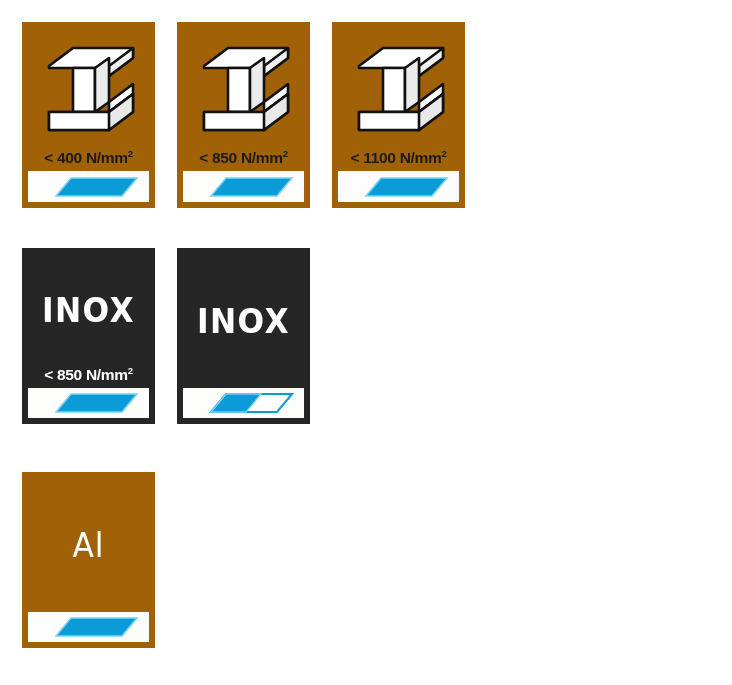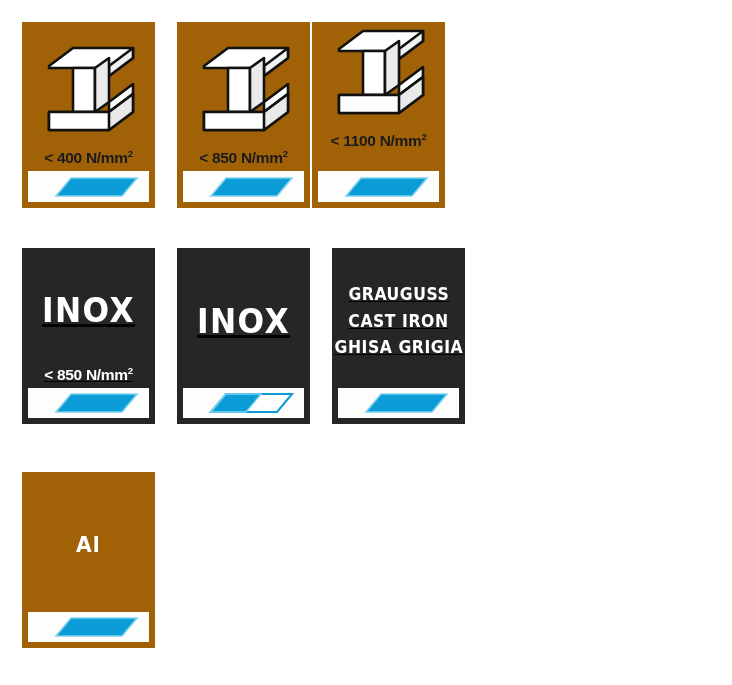--- a/index.html
+++ b/index.html
@@ -30,25 +30,25 @@
     flex-direction: column;
     align-items: stretch;
   }
 
   .card.gray  { background: #a16207; padding: 6px 6px 6px 6px; justify-content: flex-end; }
   .card.dark  { background: #262626; padding: 6px 6px 6px 6px; }
 
   
   .r1 { left: 22px; top: 22px; width: 133px; height: 186px; }
   .r1.c2 { left: 177px; }
-  .r1.c3 { left: 312px; gap: 17px; }
+  .r1.c3 { left: 332px; }
   .r1.c4 { left: 487px; }
 
   
-  .r2 { left: 22px; top: 248px; width: 133px; height: 176px; text-decoration: underline; }
+  .r2 { left: 22px; top: 248px; width: 133px; height: 176px; }
   .r2.c2 { left: 177px; }
   .r2.c3 { left: 332px; }
 
   
   .r3 { left: 22px; top: 472px; width: 133px; height: 176px; }
 
   
   .icon-area {
     flex: 1 1 auto;
     display: flex;
@@ -106,22 +106,22 @@
     transform: scaleX(0.92);
     transform-origin: center;
   }
 
   .al-mark {
     flex: 1 1 auto;
     display: flex;
     align-items: center;
     justify-content: center;
     color: #ffffff;
-    font-size: 22px;
-    font-weight: bold;
+    font-size: 34px;
+    font-weight: normal;
     letter-spacing: 1px;
     line-height: 1;
   }
 
   
   .strip {
     flex: 0 0 auto;
     height: 31px;
     background: #fdfdfc;
     display: flex;
@@ -220,32 +220,20 @@
       <span class="big squarefont">INOX</span>
     </div>
     <div class="strip">
       <svg class="swatch-svg" width="101" height="22" viewBox="0 0 101 22" aria-hidden="true">
         <polygon points="18,20 33,2 99,2 84,20" fill="#ffffff" stroke="#0b9cd8" stroke-width="2"></polygon>
         <polygon points="18,20 33,2 68,2 53,20" fill="#0b9cd8" stroke="#7fd2f0" stroke-width="1.4"></polygon>
       </svg>
     </div>
   </div>
 
-  <div class="card dark r2 c3">
-    <div class="wordmark">
-      <span class="sq squarefont">GRAUGUSS</span>
-      <span class="sq squarefont">CAST IRON</span>
-      <span class="sq squarefont">GHISA GRIGIA</span>
-    </div>
-    <div class="strip">
-      <svg class="swatch-svg" width="101" height="22" viewBox="0 0 101 22" aria-hidden="true">
-        <polygon points="18,20 33,2 99,2 84,20" fill="#0b9cd8" stroke="#7fd2f0" stroke-width="1.6"></polygon>
-      </svg>
-    </div>
-  </div>
 
   <div class="card gray r3 c1">
     <div class="al-mark">
       <span class="squarefont">Al</span>
     </div>
     <div class="strip">
       <svg class="swatch-svg" width="101" height="22" viewBox="0 0 101 22" aria-hidden="true">
         <polygon points="18,20 33,2 99,2 84,20" fill="#0b9cd8" stroke="#7fd2f0" stroke-width="1.6"></polygon>
       </svg>
     </div>

